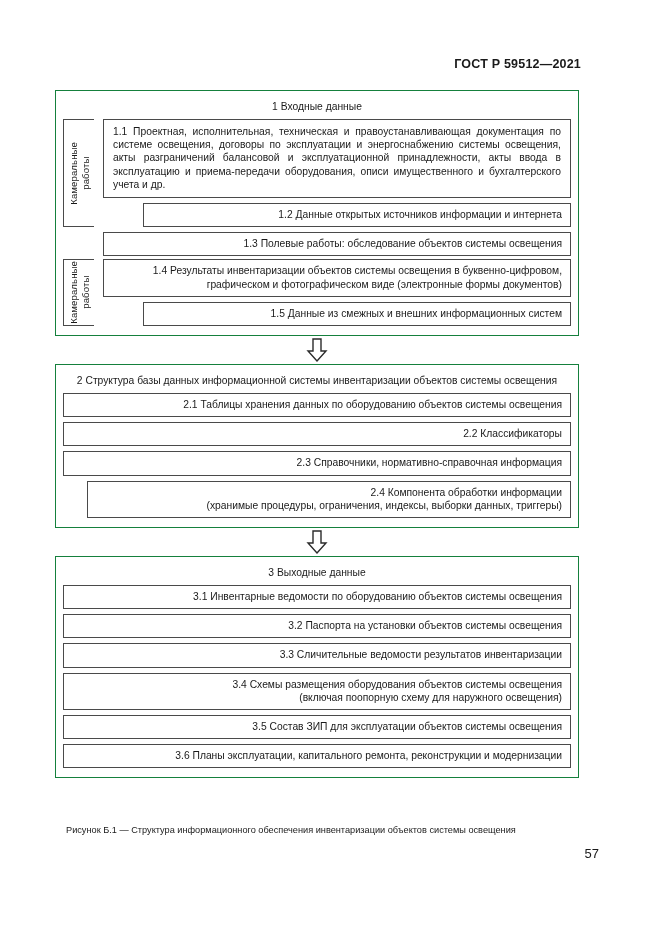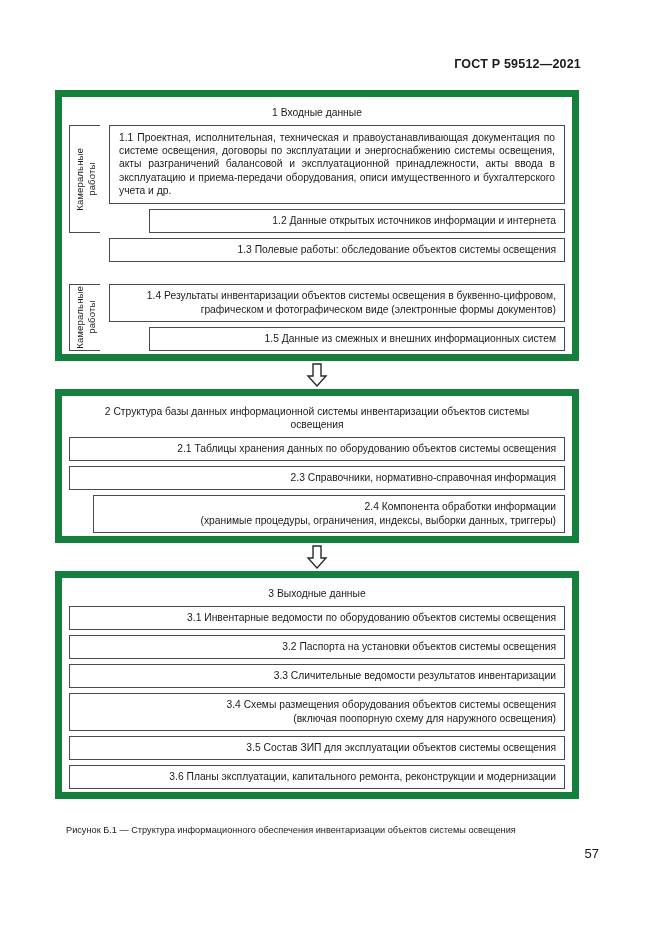--- a/index.html
+++ b/index.html
@@ -32,24 +32,24 @@
   
   .figure {
     position: absolute;
     top: 90px;
     left: 55px;
     width: 524px;
   }
 
   
   .section {
-    border: 7px solid #15803d;
+    border: 1px solid #15803d;
     background: #ffffff;
     box-sizing: border-box;
-    padding: 7px 7px 3px 7px;
+    padding: 7px 7px 9px 7px;
   }
   .section + .arrow-wrap + .section { margin-top: 0; }
 
   .section-title {
     text-align: center;
     font-size: 10.3px;
     line-height: 13px;
     padding: 2px 10px 6px 10px;
   }
 
@@ -161,21 +161,21 @@
       </div>
     </div>
 
     <div class="s1-row" style="margin-top:5px;flex-direction:column;">
       <div class="vlabel-spacer"></div>
       <div class="s1-col">
         <div class="box s1-indent">1.3 Полевые работы: обследование объектов системы освещения</div>
       </div>
     </div>
 
-    <div class="s1-row" style="margin-top:22px;border-radius:9px;">
+    <div class="s1-row" style="margin-top:3px;border-radius:9px;">
       <div class="vlabel">
         <span>Камеральные
 работы</span>
       </div>
       <div class="s1-col">
         <div class="box">1.4 Результаты инвентаризации объектов системы освещения в буквенно-цифровом, графическом и фотографическом виде (электронные формы документов)</div>
         <div class="box s1-indent">1.5 Данные из смежных и внешних информационных систем</div>
       </div>
     </div>
 
@@ -185,20 +185,21 @@
     <svg width="22" height="24" viewBox="0 0 22 24">
       <polygon points="7,1 15,1 15,13 20,13 11,23 2,13 7,13" fill="#ffffff" stroke="#2b2b2b" stroke-width="1.4" stroke-linejoin="miter"></polygon>
     </svg>
   </div>
 
   <div class="section">
 
     <div class="section-title">2 Структура базы данных информационной системы инвентаризации объектов системы освещения</div>
 
     <div class="box">2.1 Таблицы хранения данных по оборудованию объектов системы освещения</div>
+    <div class="box">2.2 Классификаторы</div>
     <div class="box">2.3 Справочники, нормативно-справочная информация</div>
     <div class="box" style="white-space:pre-line;margin-left:24px;">2.4 Компонента обработки информации
 (хранимые процедуры, ограничения, индексы, выборки данных, триггеры)</div>
 
   </div>
 
   <div class="arrow-wrap">
     <svg width="22" height="24" viewBox="0 0 22 24">
       <polygon points="7,1 15,1 15,13 20,13 11,23 2,13 7,13" fill="#ffffff" stroke="#2b2b2b" stroke-width="1.4" stroke-linejoin="miter"></polygon>
     </svg>

